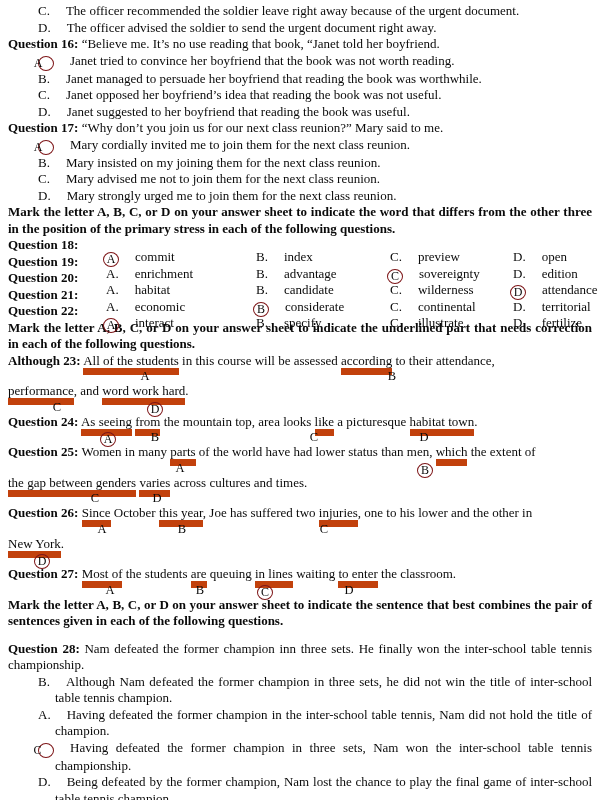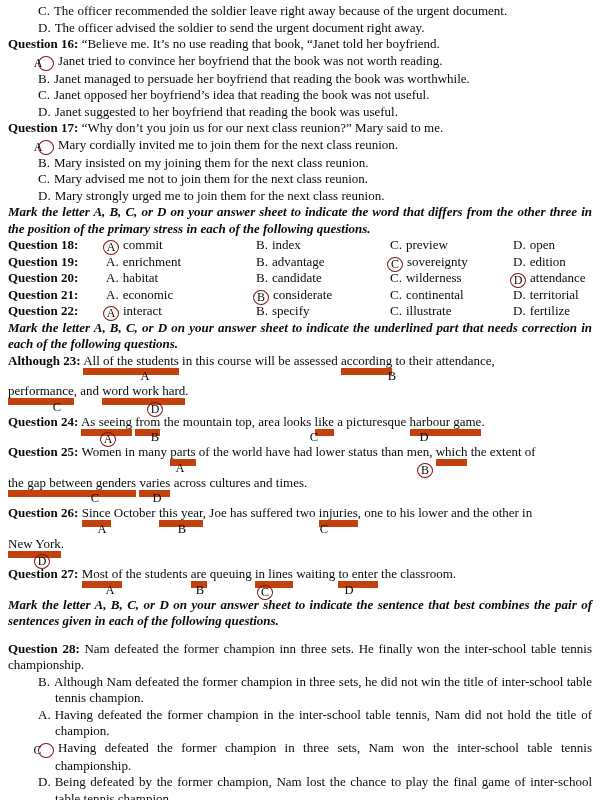--- a/index.html
+++ b/index.html
@@ -4,29 +4,29 @@
 <style>
   html,body{margin:0;padding:0}
   body{
     width:600px;height:800px;overflow:hidden;
     background:#ffffff;color:#0a0a0a;
     font-family:"Liberation Serif", serif;
     font-size:13px;line-height:16.5px;
   }
   #doc{padding:3px 8px 0 8px}
   .qlabel{font-weight:bold}
-  .instr{font-weight:bold;font-style:italic;text-align:justify}
+  .instr{font-weight:bold;text-align:justify}
   .line{min-height:16.5px}
   .just{text-align:justify}
   .opt{padding-left:46px;text-indent:-16px}
   .copt{padding-left:47px;text-indent:-17px;text-align:justify}
-  .opt .t,.copt .t,.schoice .t{margin-left:4px}
+  .opt .t,.copt .t,.schoice .t{margin-left:16px}
   .u{border-bottom:7px solid #c2410c}
   .srow{position:relative;height:16.5px}
-  .schoice{position:absolute;top:0;white-space:nowrap}
+  .schoice{position:absolute;top:12px;white-space:nowrap}
   .circle{
     display:inline-block;min-width:12px;height:13px;line-height:13.5px;
     border:1.5px solid #7d1517;border-radius:50%;text-align:center;
     font-size:12px;vertical-align:-2px;padding:0 1px;background:transparent;
   }
   .lrow{position:relative;height:14px;font-size:12.5px}
   .lab{position:absolute;top:-1px;transform:translateX(-50%)}
   .spacer{width:100%}
 </style>
 </head>
@@ -55,21 +55,21 @@
     <div class="line"><span class="qlabel">Although 23:</span> <span class="u">All of the students</span><span> in this course will be assessed </span><span class="u">according</span><span> to their attendance,</span></div>
     <div class="lrow">
       <span class="lab" style="left: 137px;"><span class="letter">A</span></span>
       <span class="lab" style="left: 384px;"><span class="letter">B</span></span>
     </div>
     <div class="line"><span class="u">performance</span><span>, and </span><span class="u">word work hard</span><span>.</span></div>
     <div class="lrow">
       <span class="lab" style="left: 49px;"><span class="letter">C</span></span>
       <span class="lab" style="left: 147px;"><span class="circle">D</span></span>
     </div>
-    <div class="line"><span class="qlabel">Question 24:</span> <span class="u">As seeing</span><span> </span><span class="u">from</span><span> the mountain top, area looks </span><span class="u">like</span><span> a picturesque </span><span class="u">harbour game</span><span>.</span></div>
+    <div class="line"><span class="qlabel">Question 24:</span> <span class="u">As seeing</span><span> </span><span class="u">from</span><span> the mountain top, area looks </span><span class="u">like</span><span> a picturesque </span><span class="u">habitat town</span><span>.</span></div>
     <div class="lrow">
       <span class="lab" style="left: 100px;"><span class="circle">A</span></span>
       <span class="lab" style="left: 147px;"><span class="letter">B</span></span>
       <span class="lab" style="left: 306px;"><span class="letter">C</span></span>
       <span class="lab" style="left: 416px;"><span class="letter">D</span></span>
     </div>
     <div class="line"><span class="qlabel">Question 25:</span> <span>Women in many </span><span class="u">parts</span><span> of the world have had lower status than men, </span><span class="u">which</span><span> the extent of</span></div>
     <div class="lrow">
       <span class="lab" style="left: 172px;"><span class="letter">A</span></span>
       <span class="lab" style="left: 417px;"><span class="circle">B</span></span>

